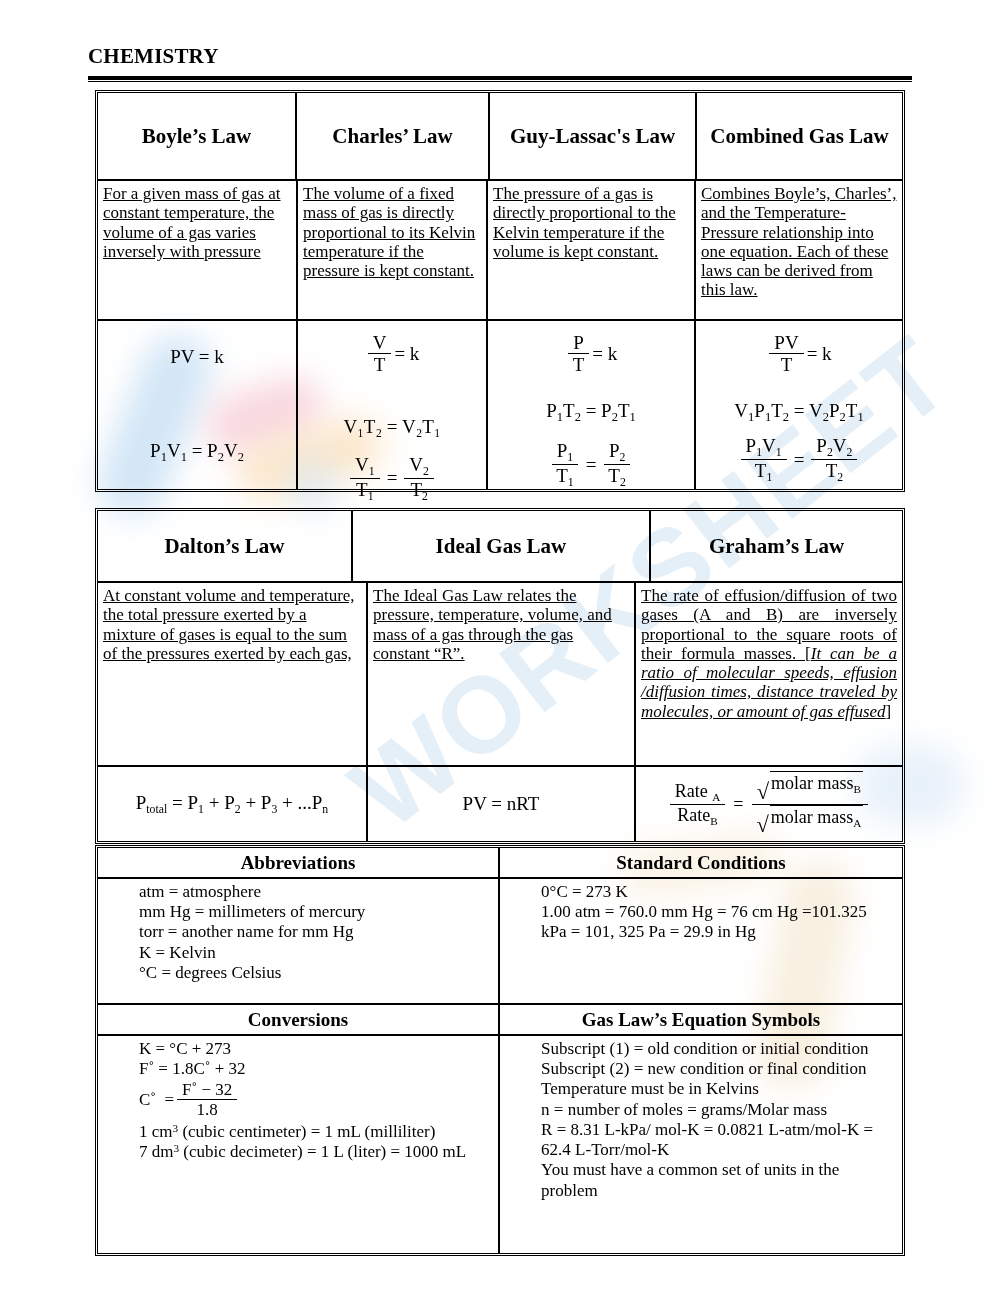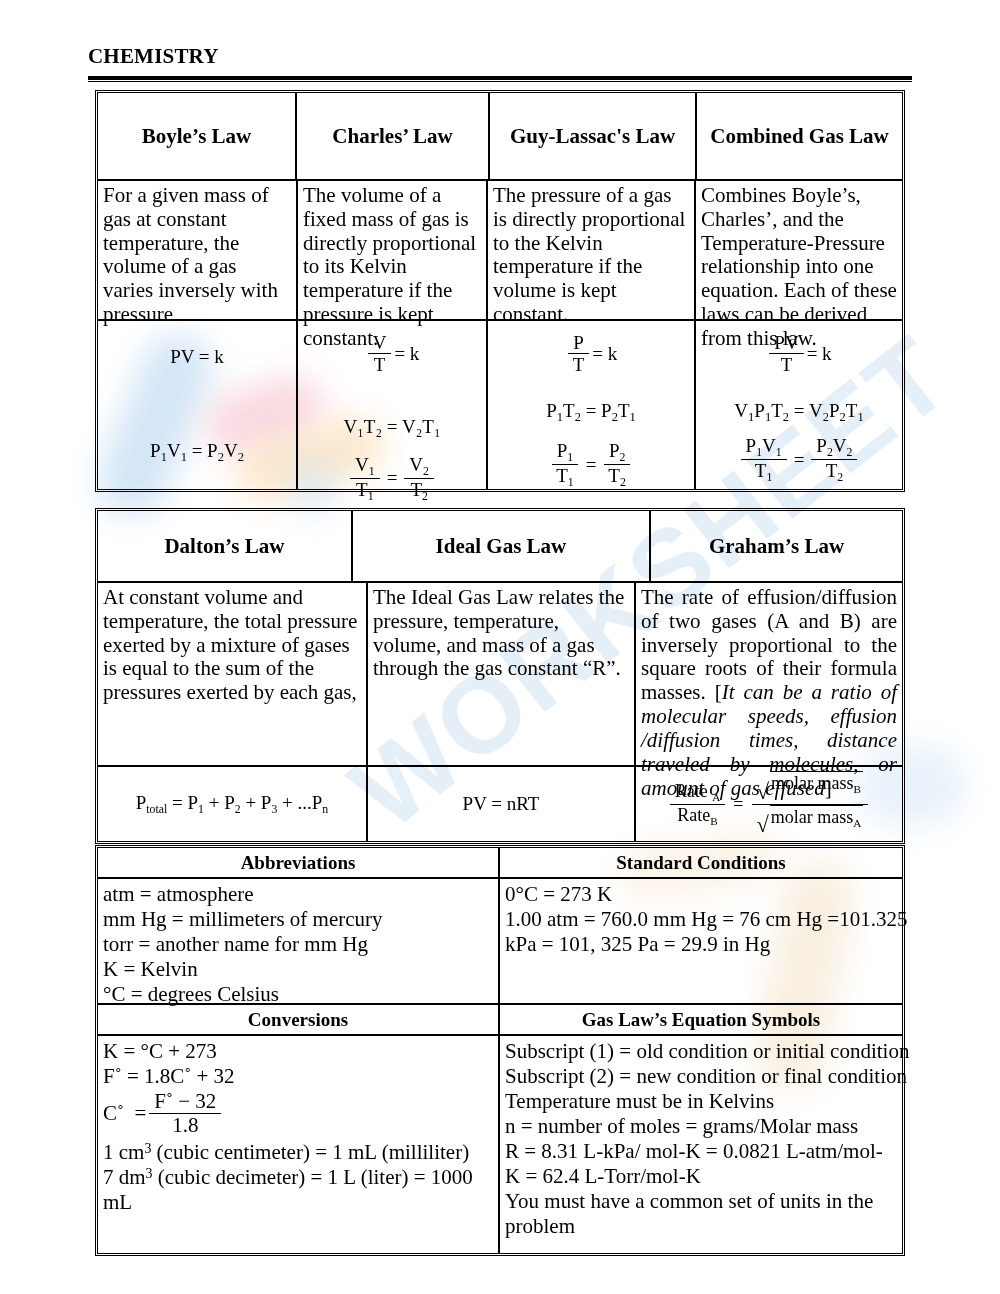--- a/index.html
+++ b/index.html
@@ -163,22 +163,23 @@
 
   .hdr-cell {
     display: flex;
     align-items: center;
     justify-content: center;
     font-weight: bold;
     font-size: 21px;
     text-align: center;
   }
   .desc {
-    font-size: 21px;
+    font-size: 17px;
     line-height: 1.135;
+    text-decoration: underline;
   }
   .desc.just { text-align: justify; }
   .desc em { font-style: italic; }
 
   .formula-cell {
     font-size: 19px;
     display: flex;
     flex-direction: column;
     align-items: center;
     justify-content: flex-start;
@@ -243,22 +244,23 @@
   .ref-hdr  { height: 31px; }
   .ref-body { height: 126px; }
   .ref-body2 { height: 217px; }
 
   .ref-hdr .tcell {
     display: flex; align-items: center; justify-content: center;
     font-weight: bold; font-size: 19px;
     padding: 0;
   }
   .ref-list {
-    font-size: 21px;
+    font-size: 17px;
     line-height: 1.19;
+    margin-left: 36px;
   }
   .ref-list div { white-space: pre; }
   .ref-list div.wrapok { white-space: normal; }
 </style>
 </head>
 <body>
 
 <div class="page">
 
   <div class="wm-layer">

